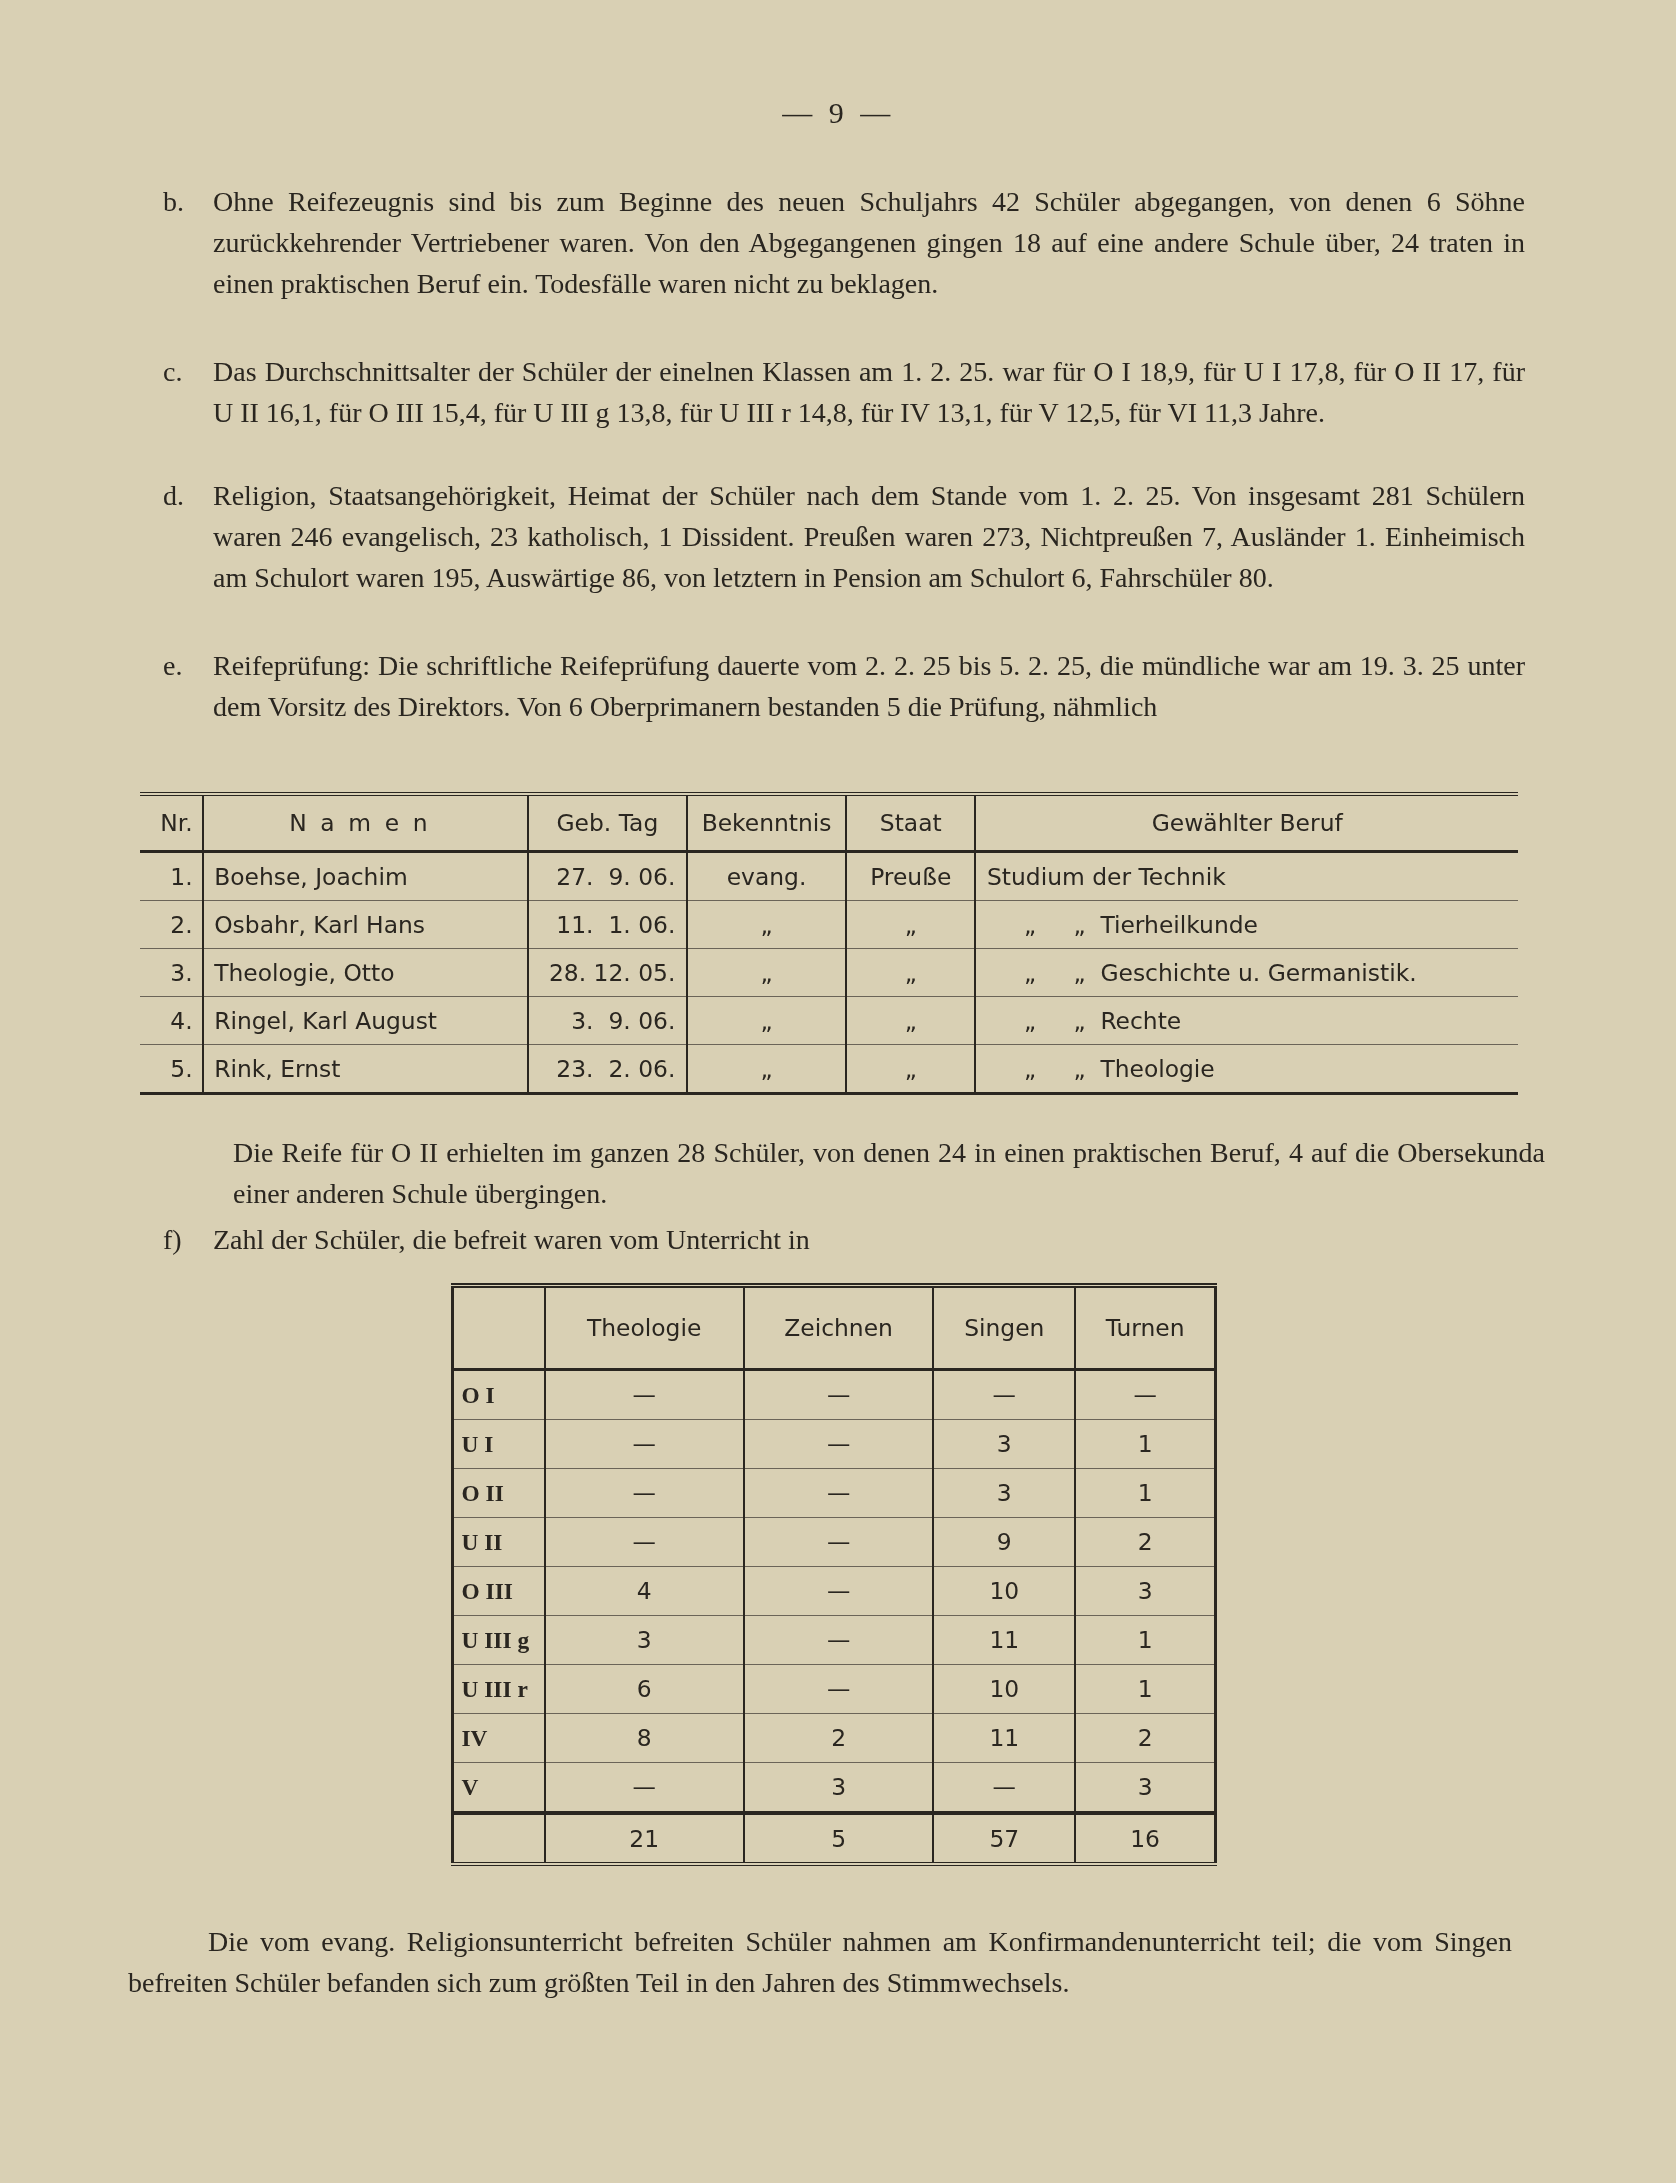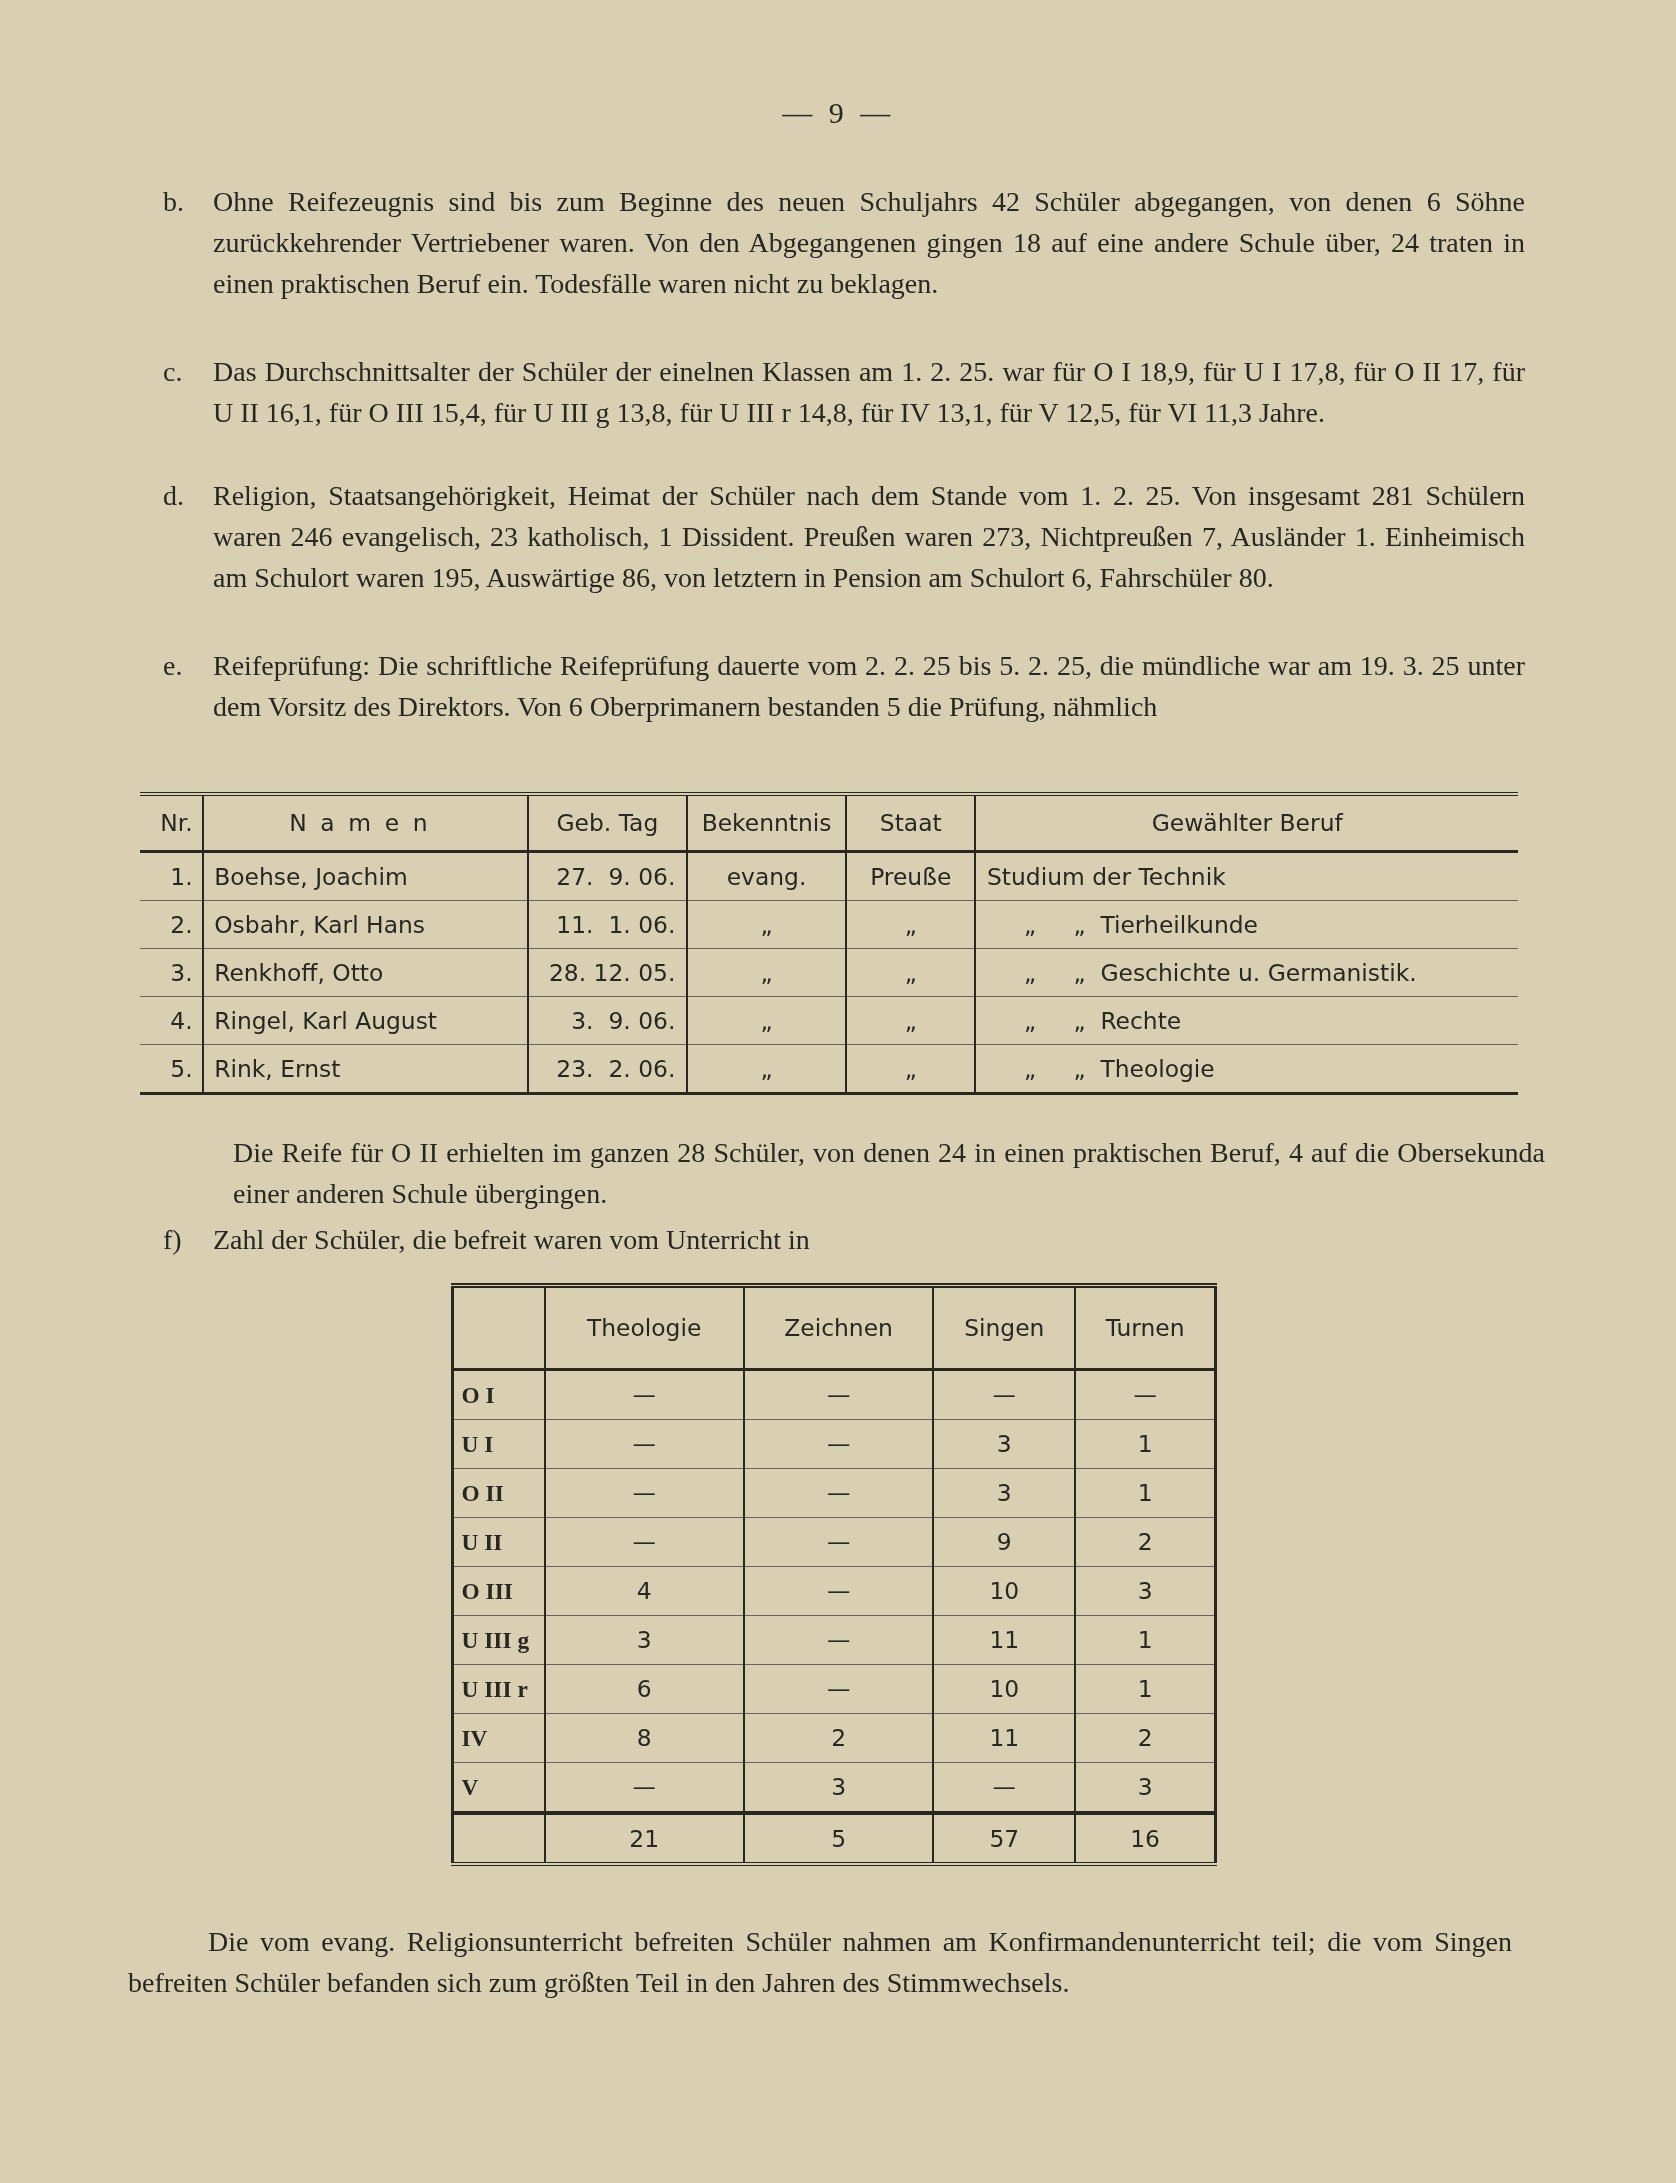--- a/index.html
+++ b/index.html
@@ -117,21 +117,21 @@
       <tr>
         <td class="c-nr">2.</td>
         <td class="c-name">Osbahr, Karl Hans</td>
         <td class="c-geb">11.  1. 06.</td>
         <td class="c-bek">„</td>
         <td class="c-staat">„</td>
         <td class="c-beruf">     „     „  Tierheilkunde</td>
       </tr>
       <tr>
         <td class="c-nr">3.</td>
-        <td class="c-name">Renkhoff, Otto</td>
+        <td class="c-name">Theologie, Otto</td>
         <td class="c-geb">28. 12. 05.</td>
         <td class="c-bek">„</td>
         <td class="c-staat">„</td>
         <td class="c-beruf">     „     „  Geschichte u. Germanistik.</td>
       </tr>
       <tr>
         <td class="c-nr">4.</td>
         <td class="c-name">Ringel, Karl August</td>
         <td class="c-geb">3.  9. 06.</td>
         <td class="c-bek">„</td>

